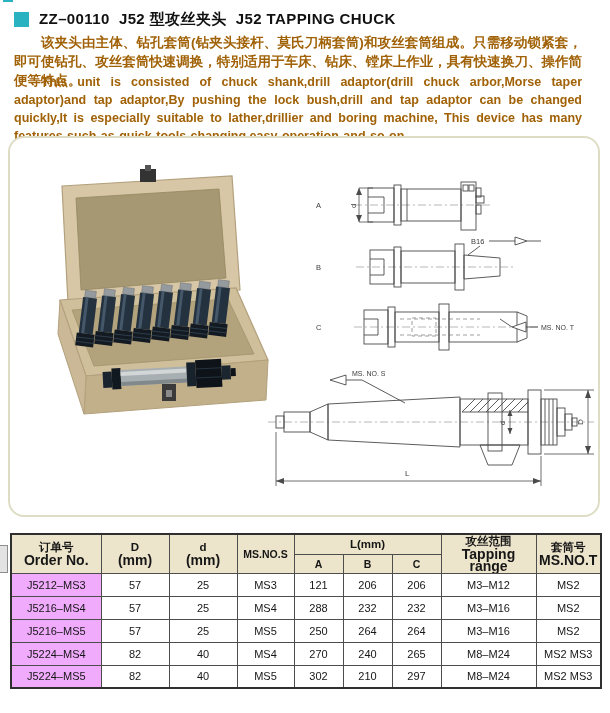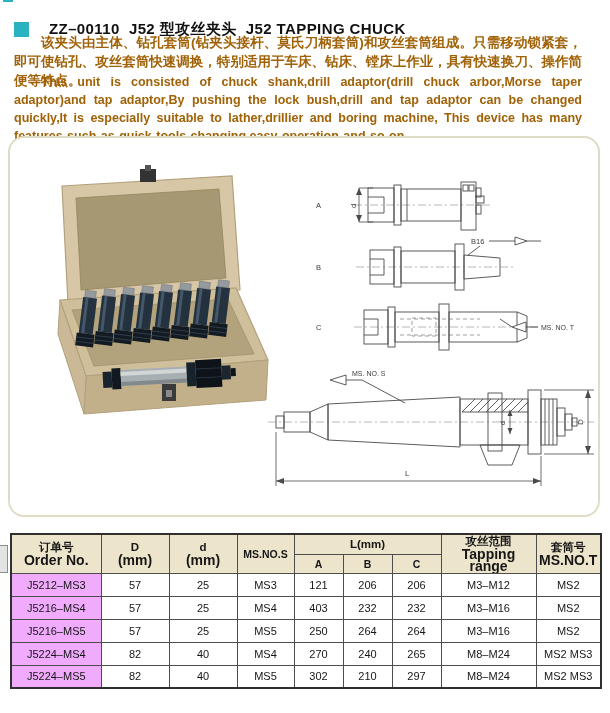--- a/index.html
+++ b/index.html
@@ -3,21 +3,21 @@
 <meta charset="utf-8">
 <style>
   html,body { margin:0; padding:0; background:#ffffff; }
   body { width:610px; height:713px; position:relative; overflow:hidden;
          font-family:"Liberation Sans","DejaVu Sans",sans-serif; }
 
   .top-dash { position:absolute; left:3px; top:0; width:10px; height:2px; background:#2ab2c0; }
 
   .title-row { position:absolute; left:14px; top:10px; display:flex; align-items:center; gap:10px; }
   .bullet { width:15px; height:15px; background:#2ab2c0; flex:0 0 auto; }
-  .title { font-size:15px; font-weight:bold; color:#111; margin:10px; white-space:pre; letter-spacing:.4px; }
+  .title { font-size:15px; font-weight:bold; color:#111; margin:0; white-space:pre; letter-spacing:.4px; }
 
   .para { position:absolute; left:14px; right:28px; margin:0; text-align:justify; color:#a16207; }
   .para.cn { top:33px; font-size:13.5px; line-height:19px; text-indent:2em; font-weight:600; }
   .para.en { top:73px; font-size:12.5px; line-height:18px; text-indent:2.2em; font-weight:600; word-spacing:1px; }
 
   .figure-box { position:absolute; left:8px; top:136px; width:588px; height:377px;
                 border:2px solid #dedcc4; border-radius:16px; background:#fff; }
   .figure-box svg { position:absolute; left:0; top:0; width:100%; height:100%; }
 
   .edge-mark { position:absolute; left:0; top:545px; width:7px; height:26px;
@@ -334,21 +334,21 @@
       <td>206</td>
       <td>206</td>
       <td>M3–M12</td>
       <td>MS2</td>
     </tr>
     <tr>
       <td class="order">J5216–MS4</td>
       <td>57</td>
       <td>25</td>
       <td>MS4</td>
-      <td>403</td>
+      <td>288</td>
       <td>232</td>
       <td>232</td>
       <td>M3–M16</td>
       <td>MS2</td>
     </tr>
     <tr>
       <td class="order">J5216–MS5</td>
       <td>57</td>
       <td>25</td>
       <td>MS5</td>

